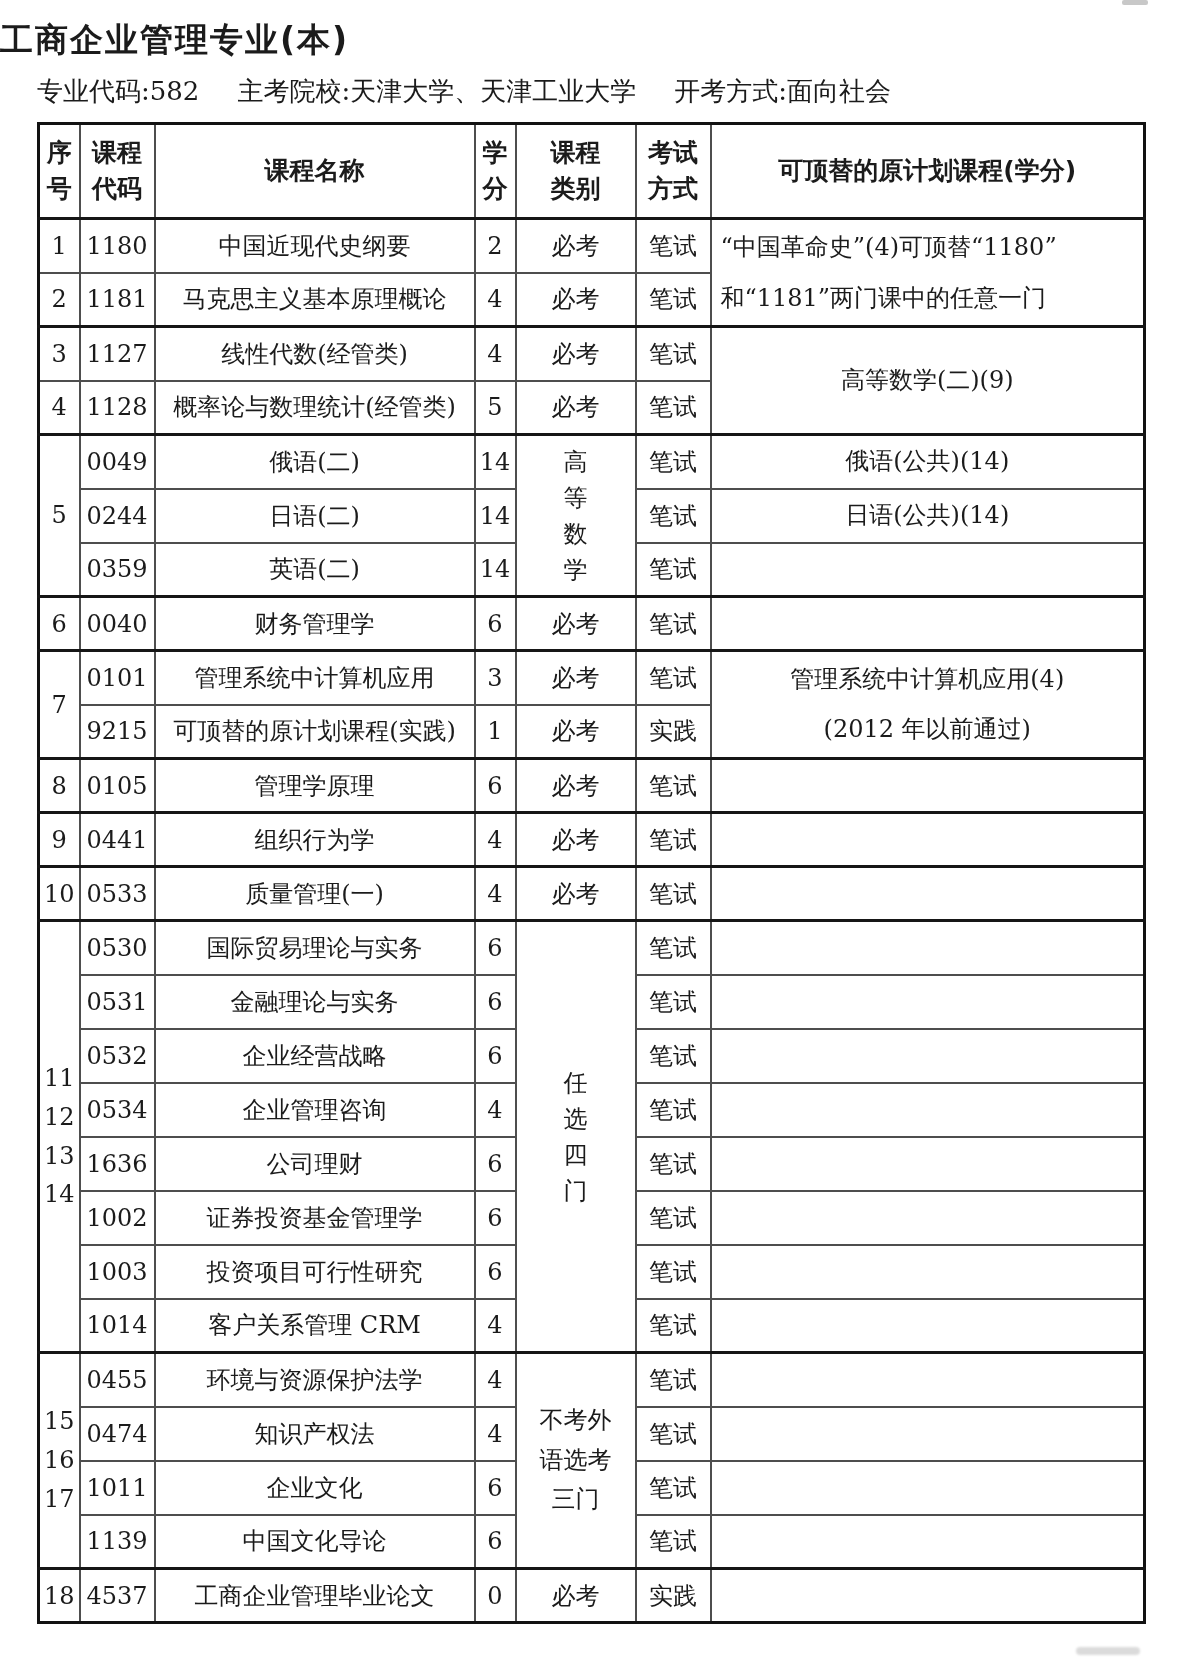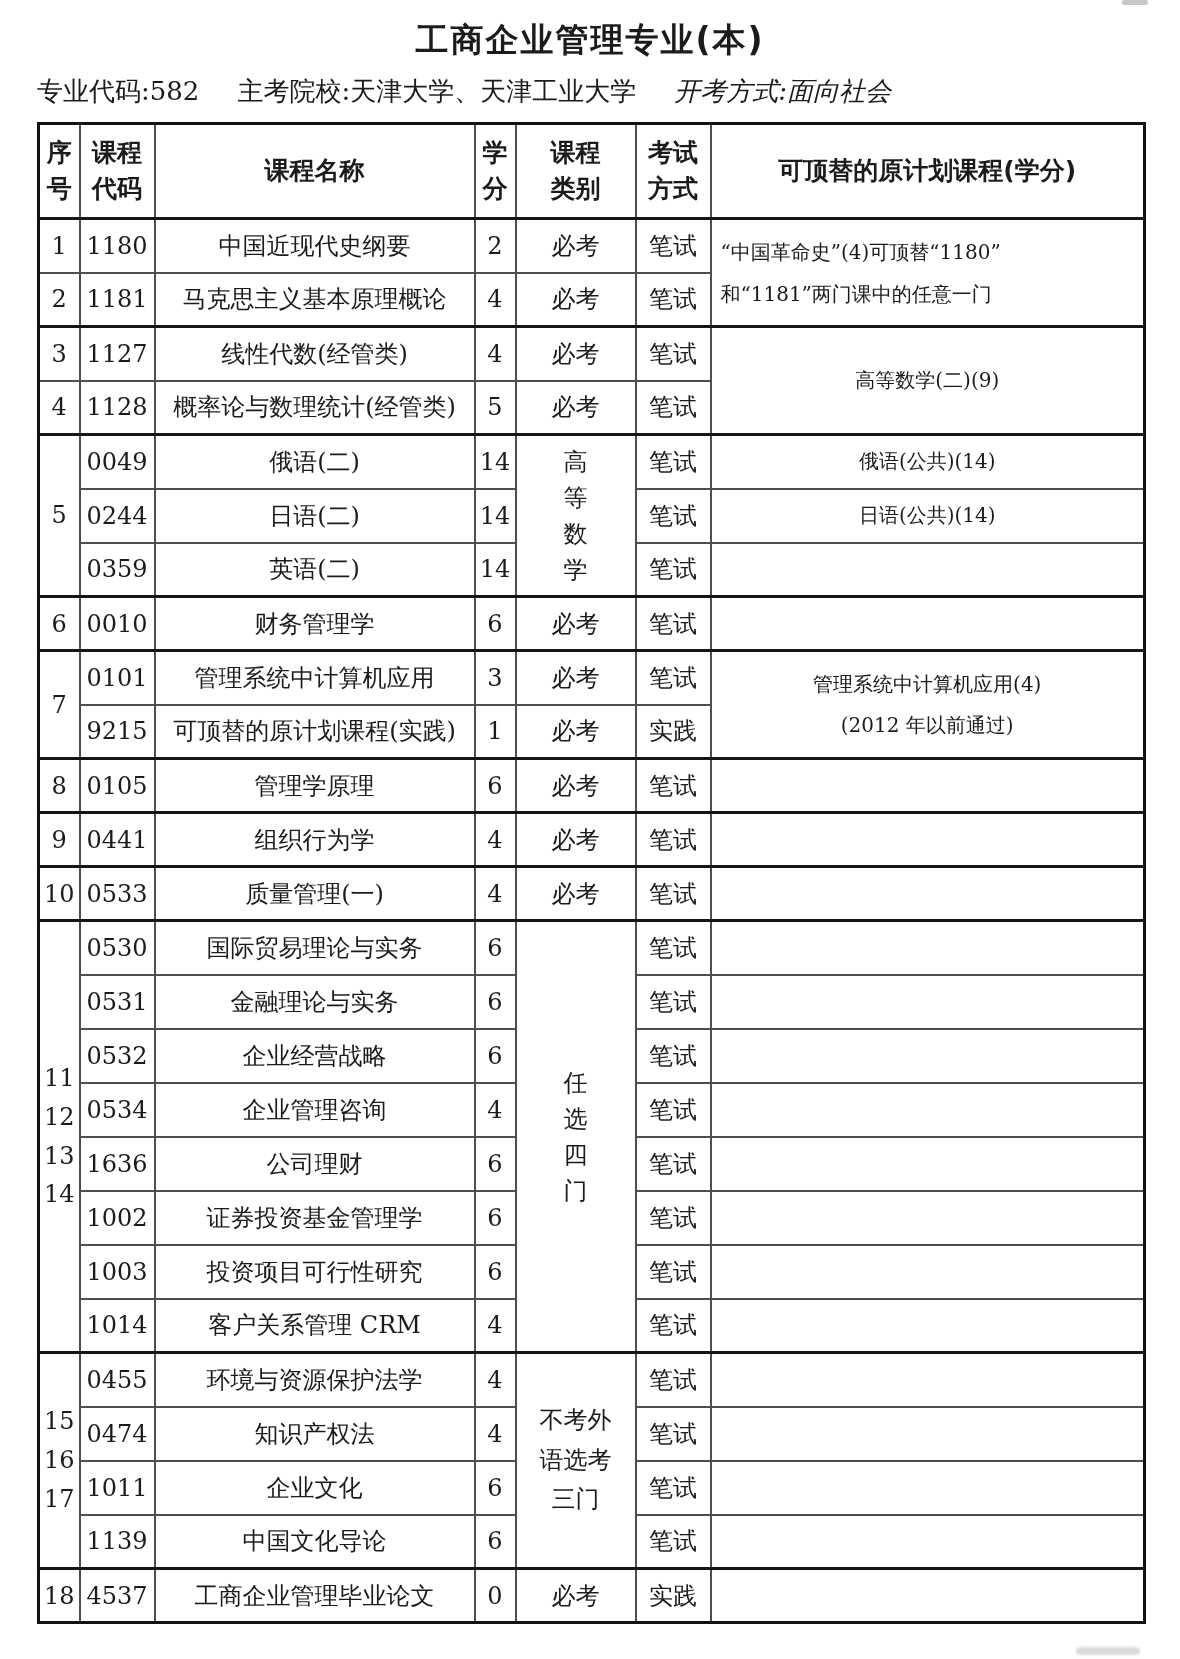--- a/index.html
+++ b/index.html
@@ -2,30 +2,30 @@
 <html><head>
 <meta charset="utf-8">
 <style>
   html,body{margin:0;padding:0;}
   body{
     width:1180px;height:1659px;position:relative;background:#ffffff;
     color:#1b1b1b;font-family:"DejaVu Serif","Liberation Serif",serif;
     overflow:hidden;
   }
   .title{
-    position:absolute;top:18px;left:0;width:1180px;text-align:center;
+    position:absolute;top:18px;left:0;width:1180px;text-align:left;
     font-family:"DejaVu Sans","Liberation Sans",sans-serif;
     font-weight:700;font-size:33px;letter-spacing:2px;
   }
   .meta{
     position:absolute;top:74px;left:37px;width:1106px;
     font-size:26px;white-space:nowrap;
   }
   .meta span{margin-right:38px;}
-  .meta span:last-child{margin-right:16px;font-style:italic;}
+  .meta span:last-child{margin-right:16px;}
   table.course{
     position:absolute;left:37px;top:122px;width:1106px;
     border-collapse:collapse;table-layout:fixed;
     border:3px solid #121212;
   }
   col.c-no{width:41px;} col.c-code{width:75px;} col.c-name{width:320px;}
   col.c-cred{width:41px;} col.c-cat{width:120px;} col.c-exam{width:75px;}
   col.c-rep{width:434px;}
   th,td{
     border:2px solid #4e4e4e;padding:0;text-align:center;vertical-align:middle;
@@ -36,21 +36,21 @@
     font-weight:700;font-size:25px;line-height:1.45;white-space:pre-line;
     border-bottom:3px solid #161616;height:92px;
   }
   tbody tr{height:54px;}
   tbody td{font-size:24px;line-height:1.5;}
   tr.g > td{border-top:3px solid #161616;}
   td.num{letter-spacing:0;}
   td.no-cell{line-height:1.62;font-size:24px;padding:0 2px;}
   td.vert span{display:inline-block;width:1.15em;word-break:break-all;line-height:1.5;}
   td.wrap3 span{display:inline-block;width:3.15em;line-height:1.66;}
-  td.rep{white-space:pre-line;line-height:2.05;font-size:20px;margin-top:44px;}
+  td.rep{white-space:pre-line;line-height:2.05;font-size:24px;margin-top:44px;}
   td.rep-left{text-align:left;padding:0 6px 0 9px;line-height:2.1;}
   .artifact-top{
     position:absolute;top:0;left:1122px;width:26px;height:5px;
     background:#9a9a9a;opacity:.55;border-radius:2px;
   }
   .artifact-bottom{
     position:absolute;top:1647px;left:1076px;width:64px;height:8px;
     background:#c4c4c4;opacity:.6;border-radius:4px;filter:blur(1px);
   }
 </style>
@@ -143,21 +143,21 @@
     </tr>
     <tr>
       <td class="num">0359</td>
       <td>英语(二)</td>
       <td class="num">14</td>
       <td>笔试</td>
       <td class="rep"></td>
     </tr>
     <tr class="g">
       <td class="num">6</td>
-      <td class="num">0010</td>
+      <td class="num">0040</td>
       <td>财务管理学</td>
       <td class="num">6</td>
       <td>必考</td>
       <td>笔试</td>
       <td class="rep"></td>
     </tr>
     <tr class="g">
       <td class="num" rowspan="2">7</td>
       <td class="num">0101</td>
       <td>管理系统中计算机应用</td>

